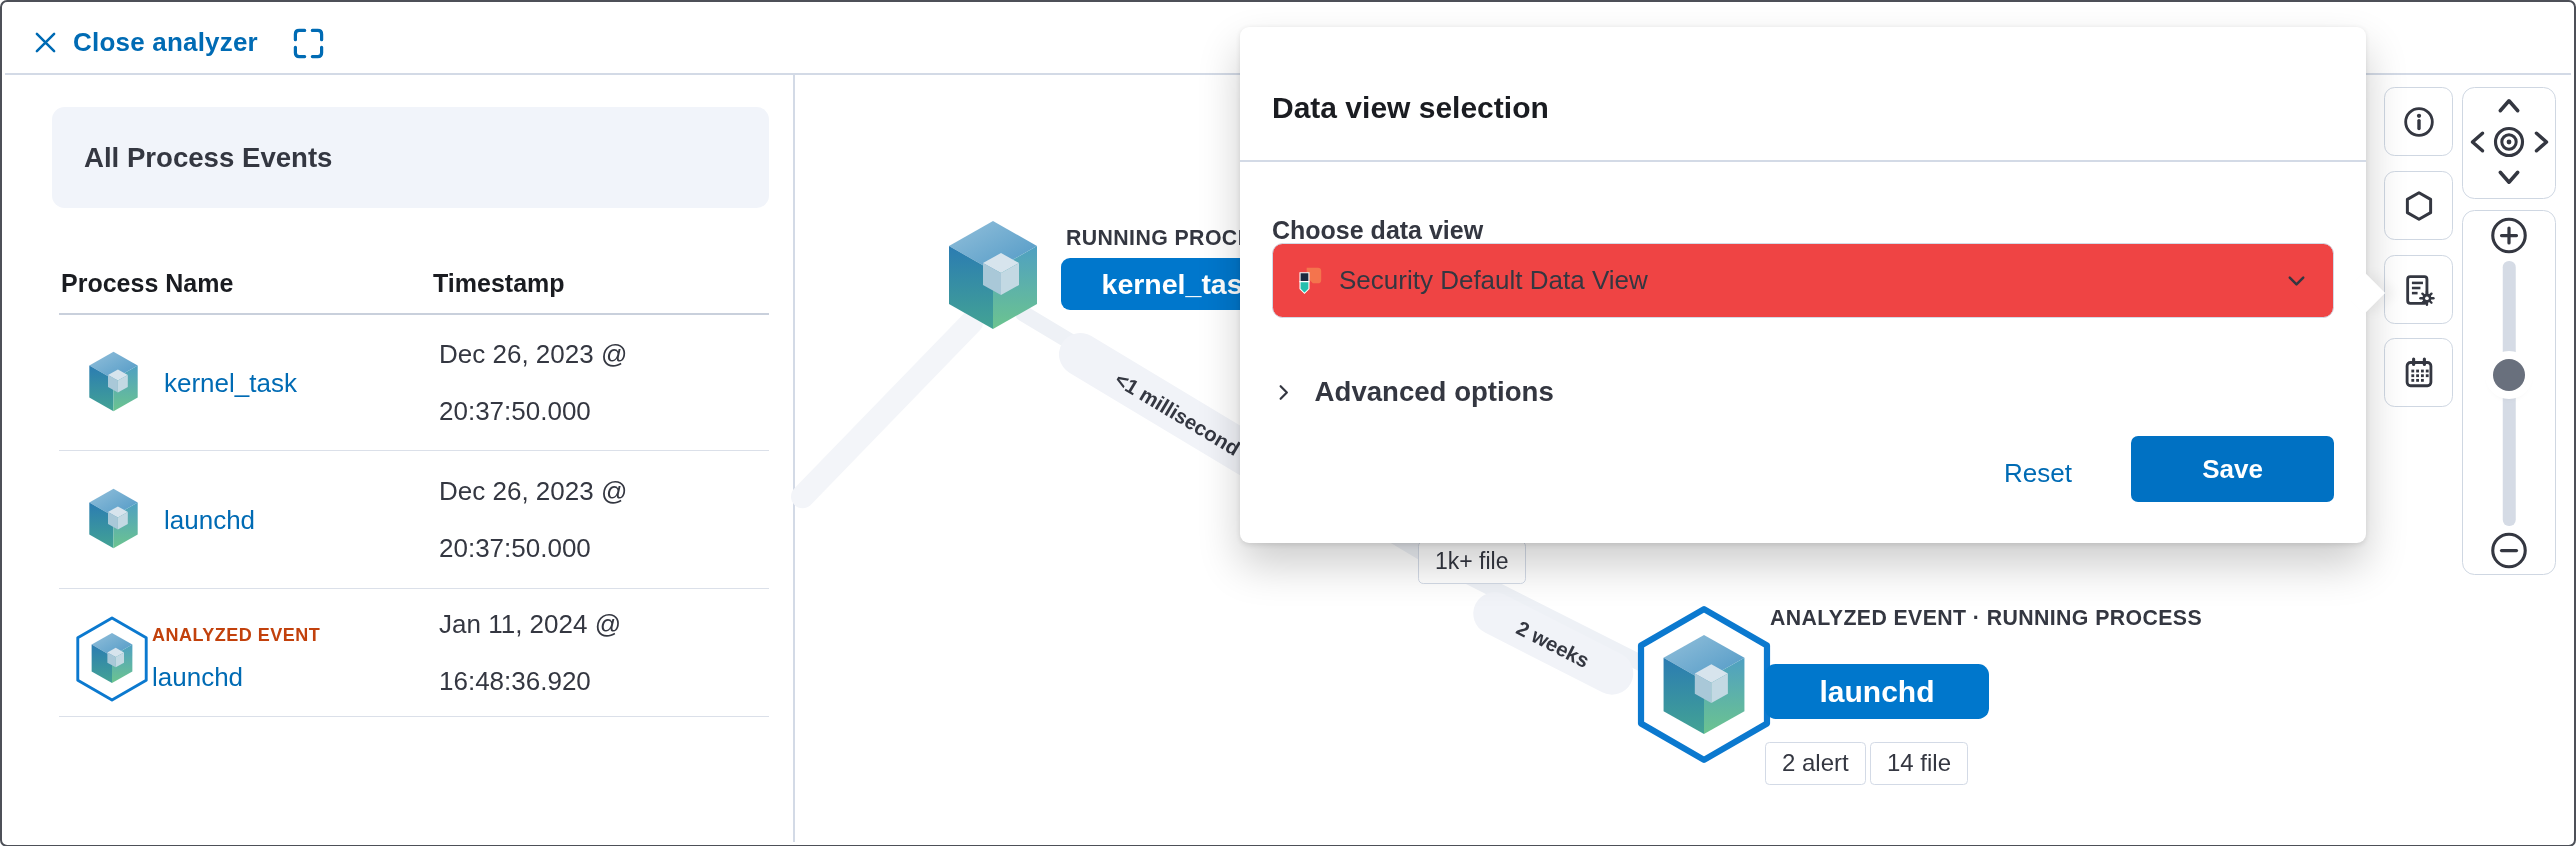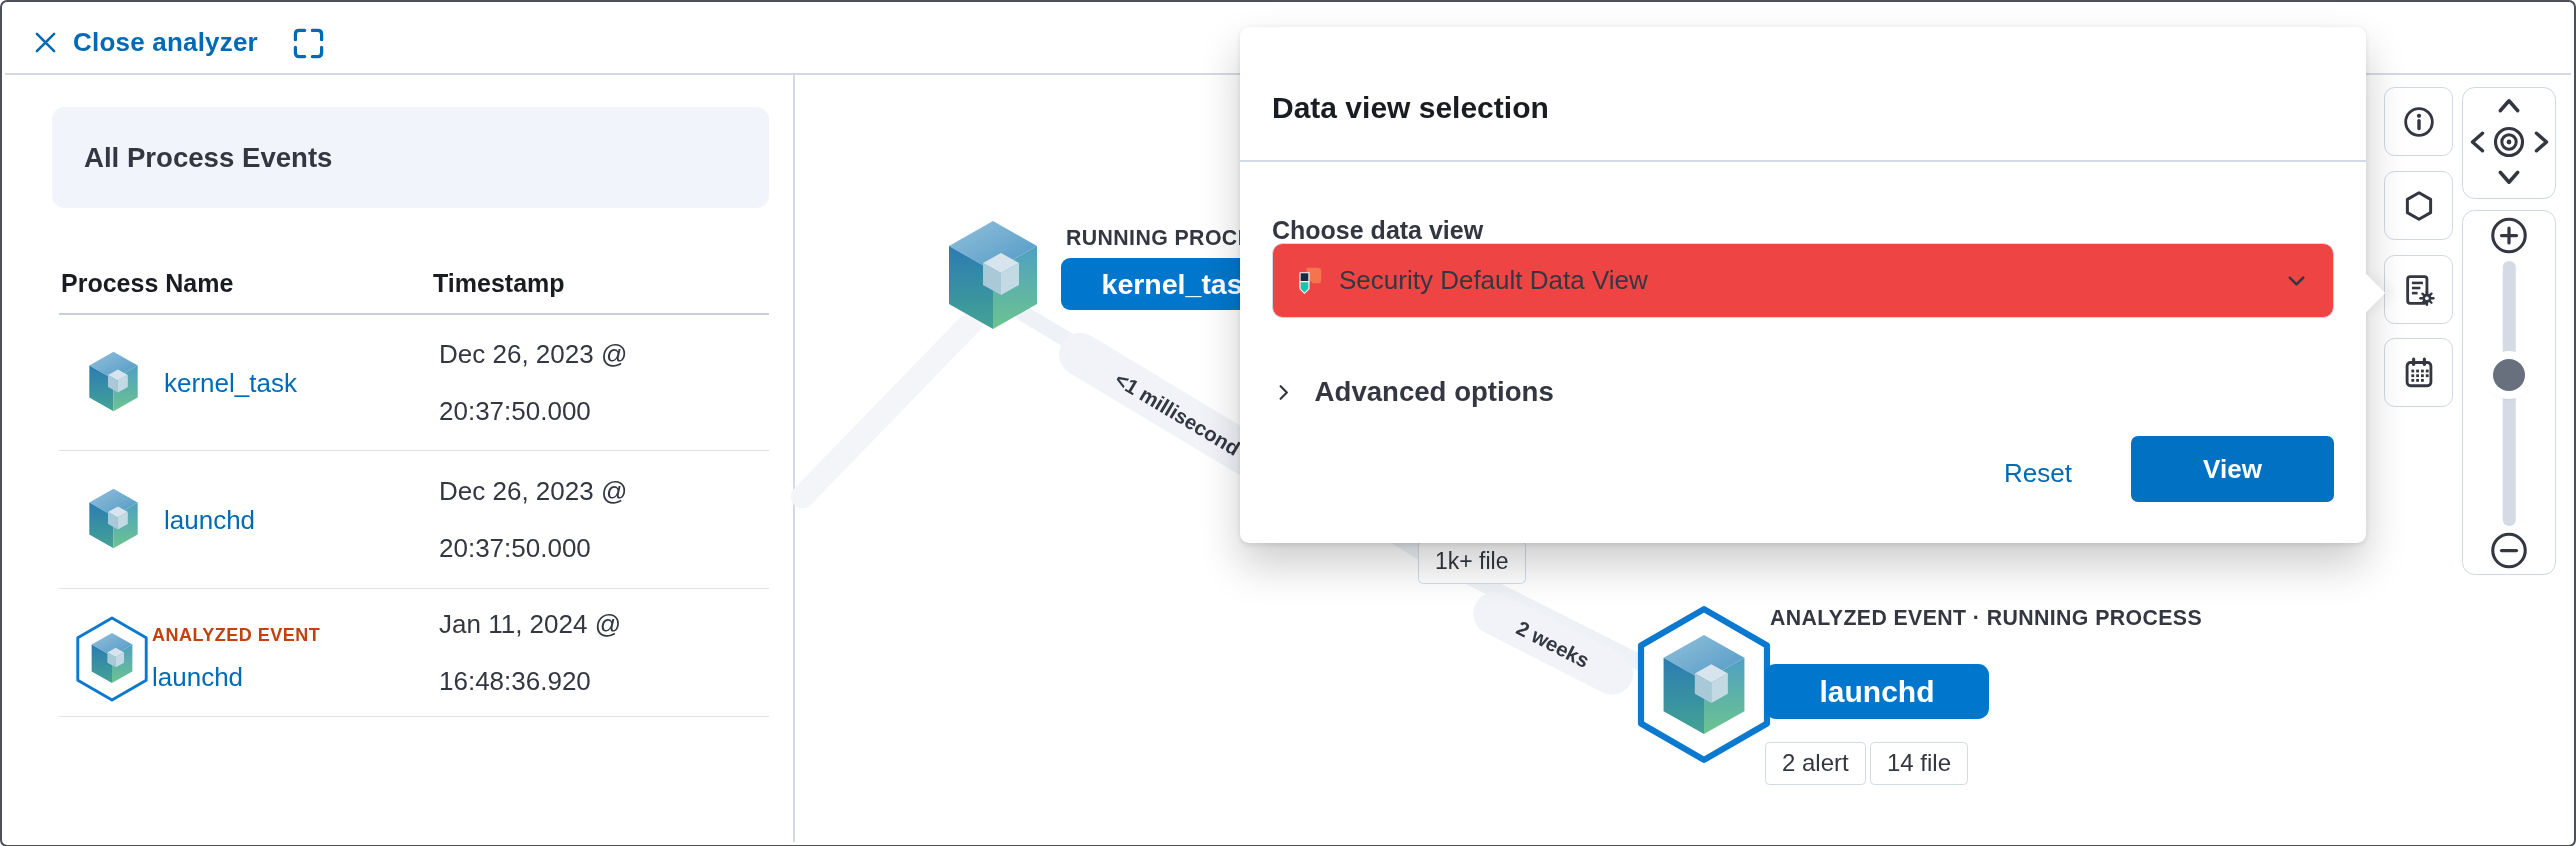--- a/index.html
+++ b/index.html
@@ -299,17 +299,17 @@
           </svg>
       </span>
     </div>
     <div class="adv-row">
       <svg width="23" height="23" viewBox="0 0 24 24">
           <path d="M9 5.5 L15.5 12 L9 18.5" stroke="#343741" stroke-width="2.3" fill="none" stroke-linecap="round" stroke-linejoin="round"></path>
         </svg>
       <span class="t">Advanced options</span>
     </div>
     <div class="reset-link">Reset</div>
-    <div class="save-btn">View</div>
+    <div class="save-btn">Save</div>
   </div>
 
 </div>
 
 
 </body></html>

